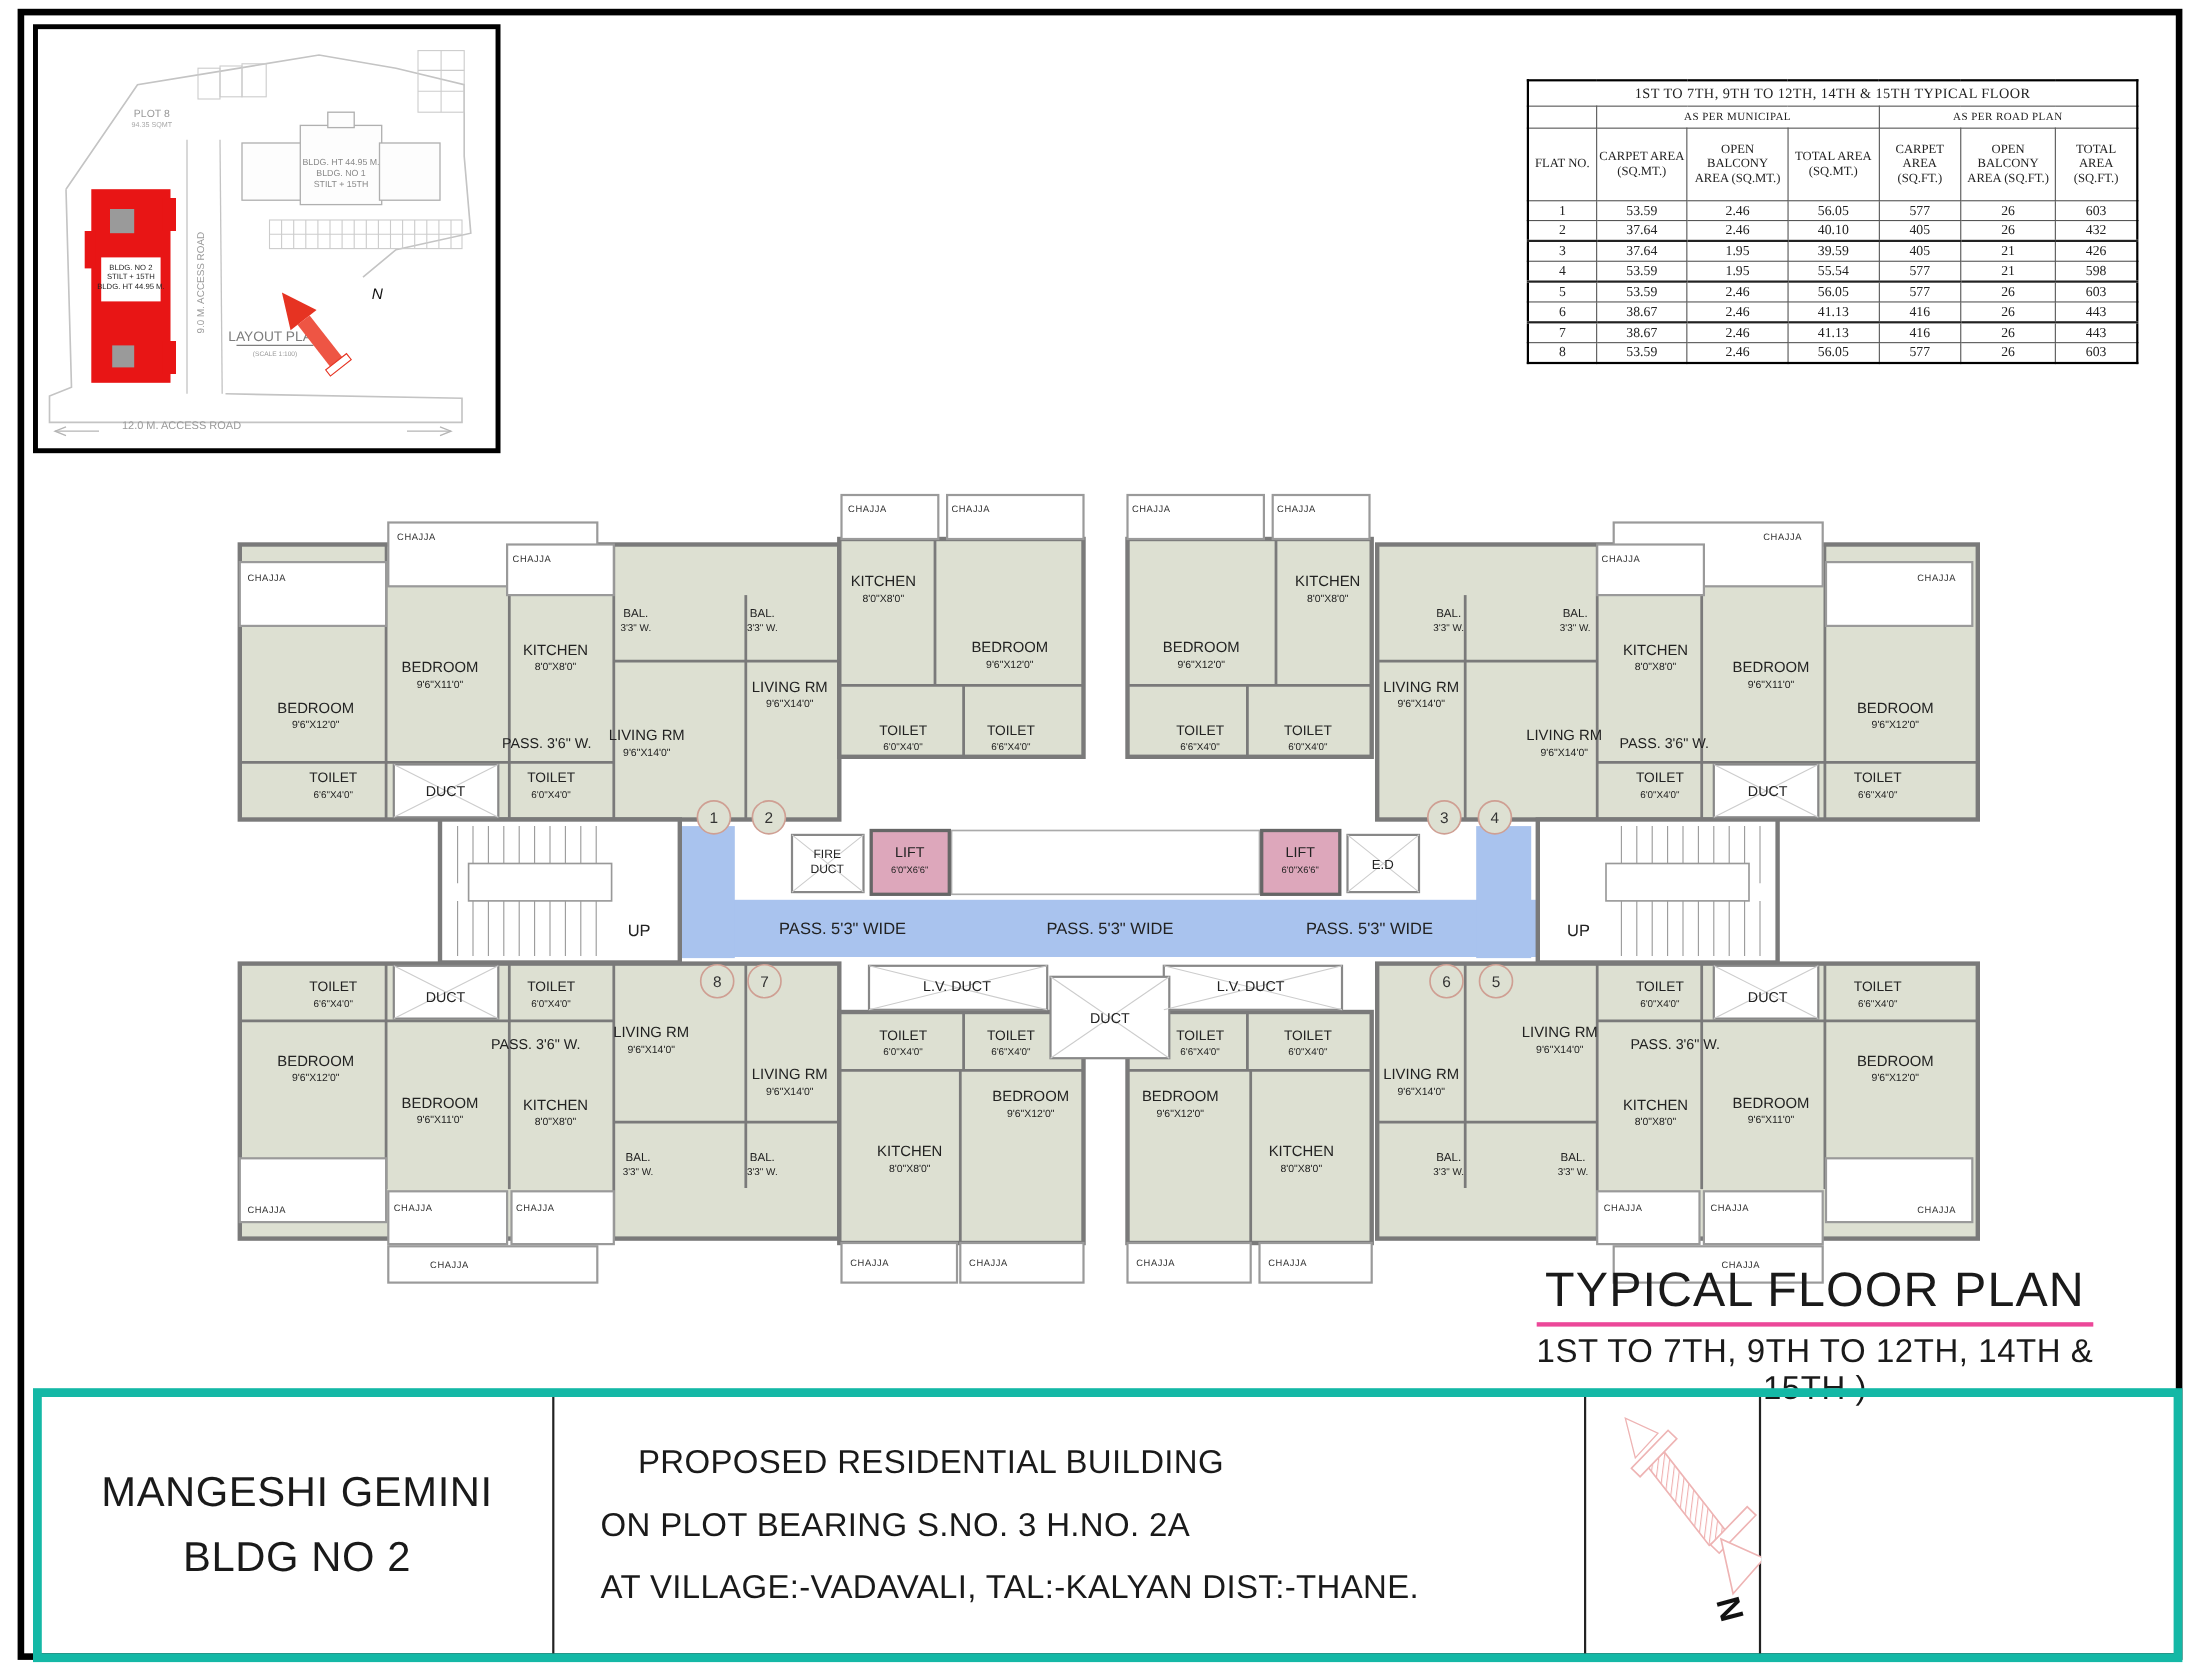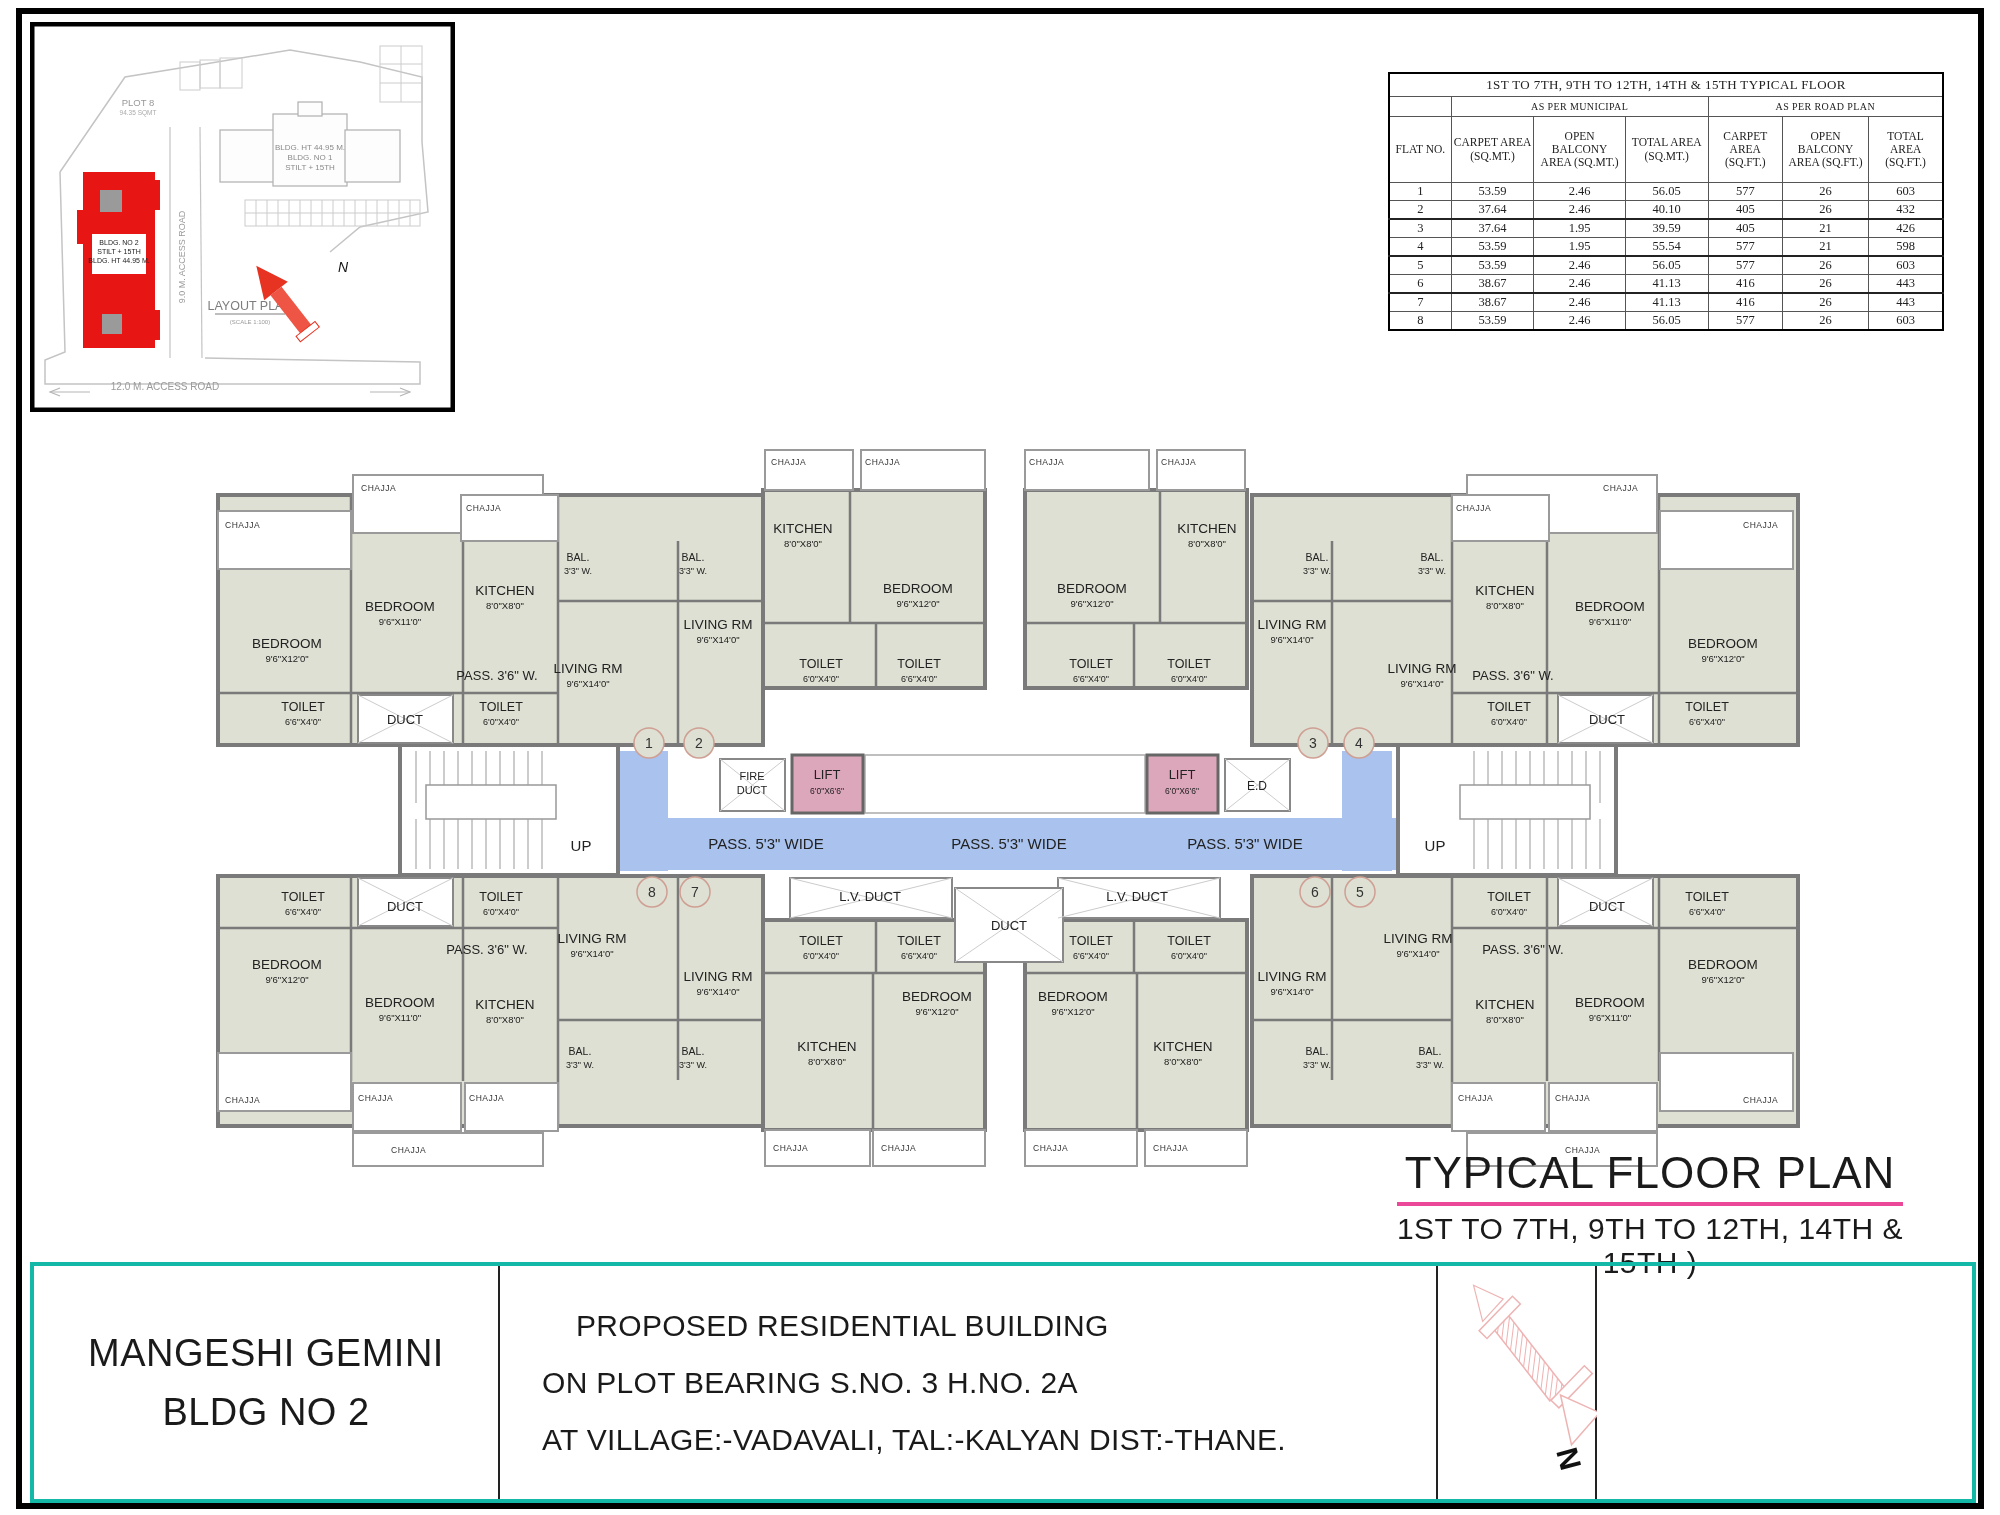--- a/index.html
+++ b/index.html
@@ -16,21 +16,21 @@
   #areatable .hdr{font-size:11.5px;height:66px;line-height:1.15;}
   #areatable .dr td{font-size:12.5px;height:17px;}
   #areatable{border:2px solid #000;}
   #areatable tr.thick td{border-bottom:2px solid #222;}
   
   #plantitle{position:absolute;left:1390px;top:1148px;width:520px;text-align:center;}
   #plantitle .t1{font-size:44px;letter-spacing:1px;display:inline-block;
                  border-bottom:4px solid #ec4899;padding:0 8px 4px 8px;}
   #plantitle .t2{font-size:30px;margin-top:6px;letter-spacing:.5px;}
   
-  #tblock{position:absolute;left:30px;top:1262px;width:1938px;height:233px;border:4px solid #14b8a6;
+  #tblock{position:absolute;left:30px;top:1262px;width:1938px;height:233px;border:8px solid #14b8a6;
           display:grid;grid-template-columns:466px 938px 159px auto;}
   #tblock .cell{border-right:2px solid #222;position:relative;}
   #tblock .cell:last-child{border-right:none;}
   .tb-name{display:flex;flex-direction:column;justify-content:center;align-items:center;
            font-size:38px;line-height:1.55;letter-spacing:.5px;}
   .tb-desc{display:flex;flex-direction:column;justify-content:center;padding-left:42px;
            font-size:30px;line-height:1.9;letter-spacing:.3px;}
   .tb-desc .l1{padding-left:34px;}
   svg text{font-family:"Liberation Sans",sans-serif;}
 </style>

